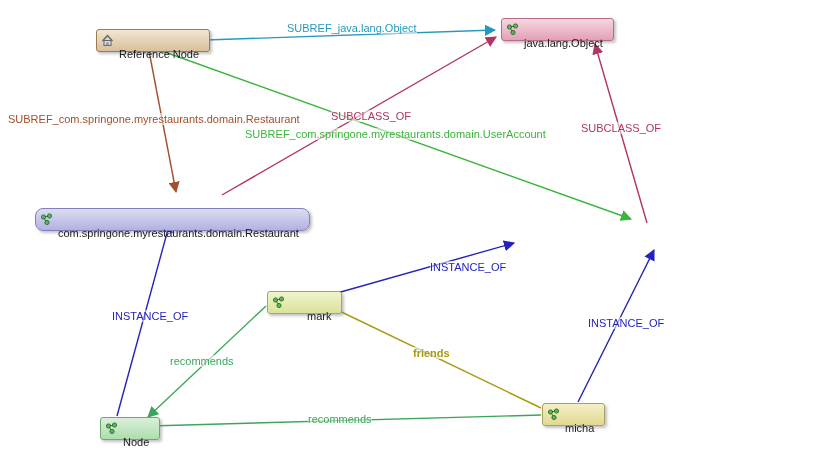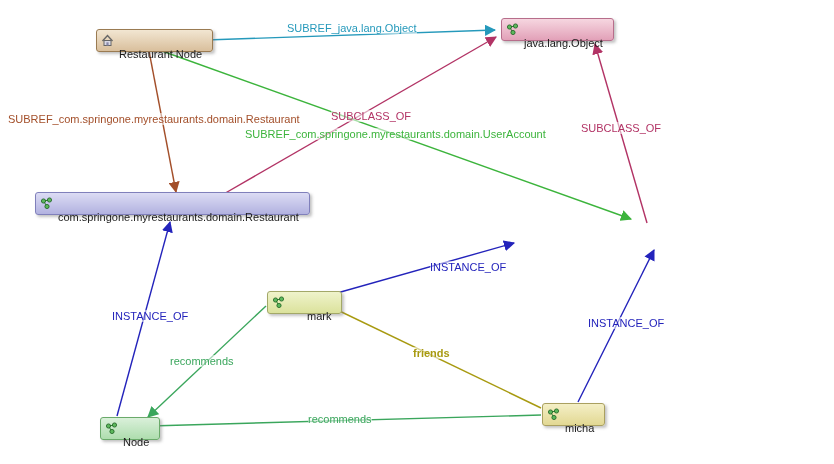--- a/index.html
+++ b/index.html
@@ -97,37 +97,37 @@
   <div class="edge-label c-recgreen" style="left:308px; top:413px;">recommends</div>
 
   <div class="node node-tan" style="left:96px; top:29px;">
     <span class="icon">
       <svg width="13" height="13" viewBox="0 0 13 13">
         <path d="M1.5 7 L6.5 1.5 L11.5 7" fill="none" stroke="#666666" stroke-width="1.4"></path>
         <rect x="3" y="6.5" width="7" height="5" fill="#d9d9e6" stroke="#666666" stroke-width="1"></rect>
         <rect x="5.4" y="8.3" width="2.2" height="3.2" fill="#8888aa"></rect>
       </svg>
     </span>
-    <span class="nlabel">Restaurant Node</span>
+    <span class="nlabel">Reference Node</span>
   </div>
 
   <div class="node node-pink" style="left:501px; top:18px;">
     <span class="icon">
       <svg width="13" height="13" viewBox="0 0 13 13">
         <line x1="3.5" y1="4" x2="9.5" y2="3" stroke="#2e7d32" stroke-width="1"></line>
         <line x1="3.5" y1="4" x2="7" y2="9.5" stroke="#2e7d32" stroke-width="1"></line>
         <circle cx="3.5" cy="4" r="2.1" fill="#5cb85c" stroke="#1b5e20" stroke-width="0.8"></circle>
         <circle cx="9.5" cy="3" r="2.1" fill="#5cb85c" stroke="#1b5e20" stroke-width="0.8"></circle>
         <circle cx="7" cy="9.5" r="2.1" fill="#5cb85c" stroke="#1b5e20" stroke-width="0.8"></circle>
       </svg>
     </span>
     <span class="nlabel">java.lang.Object</span>
   </div>
 
-  <div class="node node-purple" style="left:35px; top:192px;">
+  <div class="node node-purple" style="left:35px; top:208px;border-radius:8px;">
     <span class="icon">
       <svg width="13" height="13" viewBox="0 0 13 13">
         <line x1="3.5" y1="4" x2="9.5" y2="3" stroke="#2e7d32" stroke-width="1"></line>
         <line x1="3.5" y1="4" x2="7" y2="9.5" stroke="#2e7d32" stroke-width="1"></line>
         <circle cx="3.5" cy="4" r="2.1" fill="#5cb85c" stroke="#1b5e20" stroke-width="0.8"></circle>
         <circle cx="9.5" cy="3" r="2.1" fill="#5cb85c" stroke="#1b5e20" stroke-width="0.8"></circle>
         <circle cx="7" cy="9.5" r="2.1" fill="#5cb85c" stroke="#1b5e20" stroke-width="0.8"></circle>
       </svg>
     </span>
     <span class="nlabel">com.springone.myrestaurants.domain.Restaurant</span>

